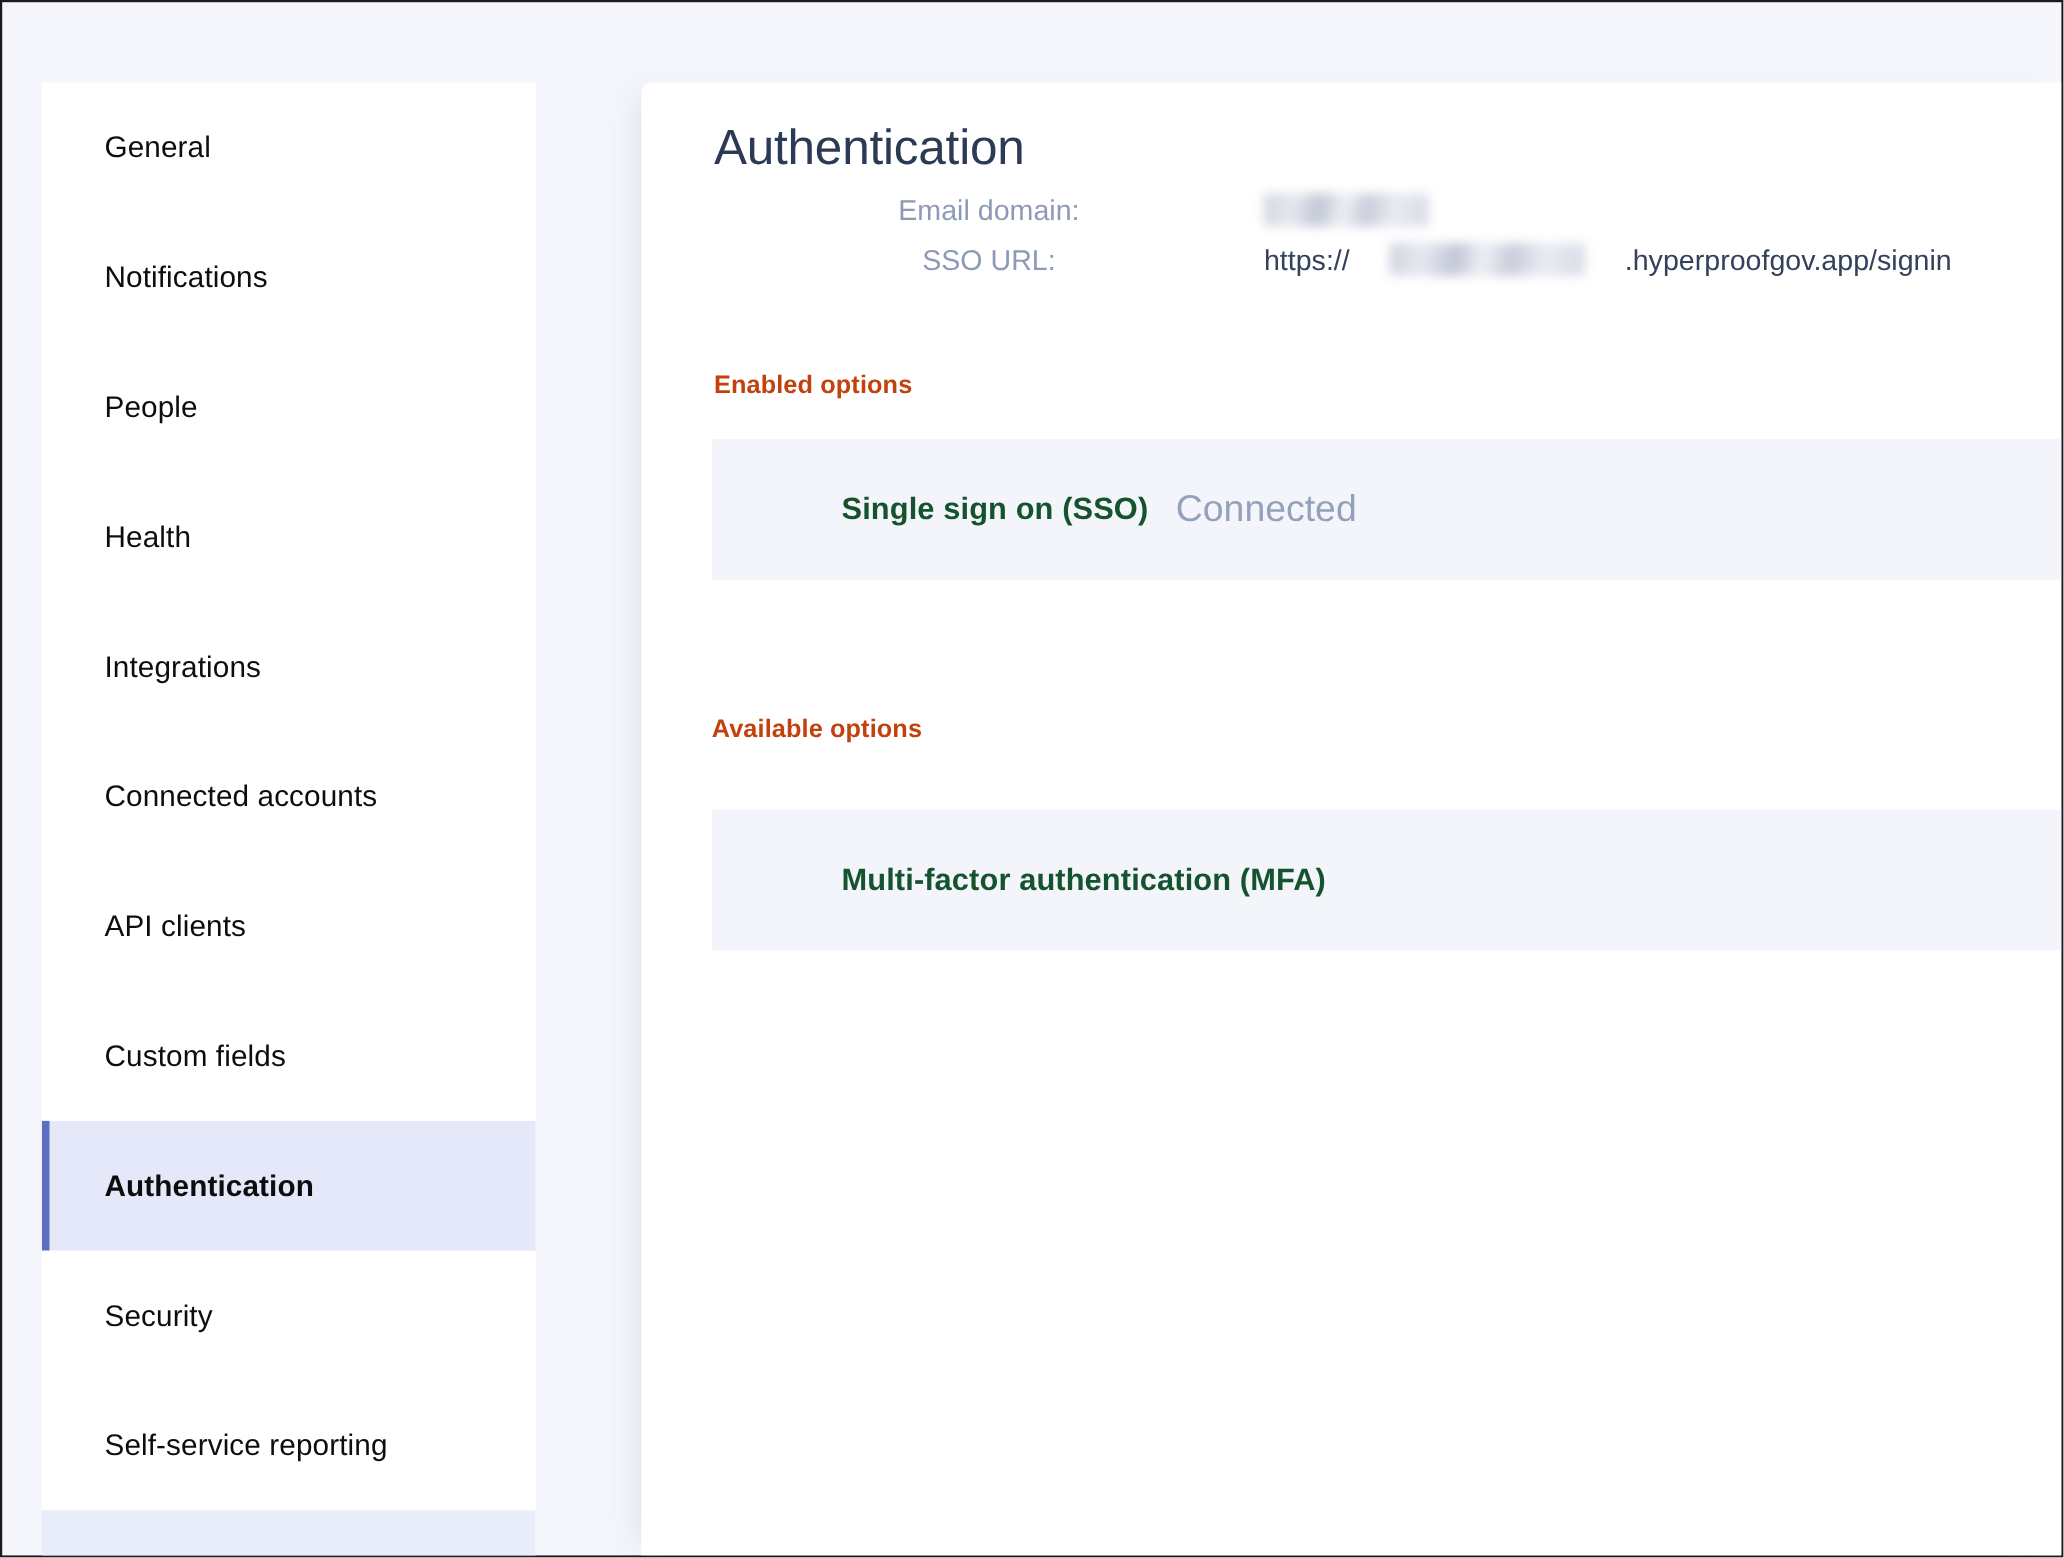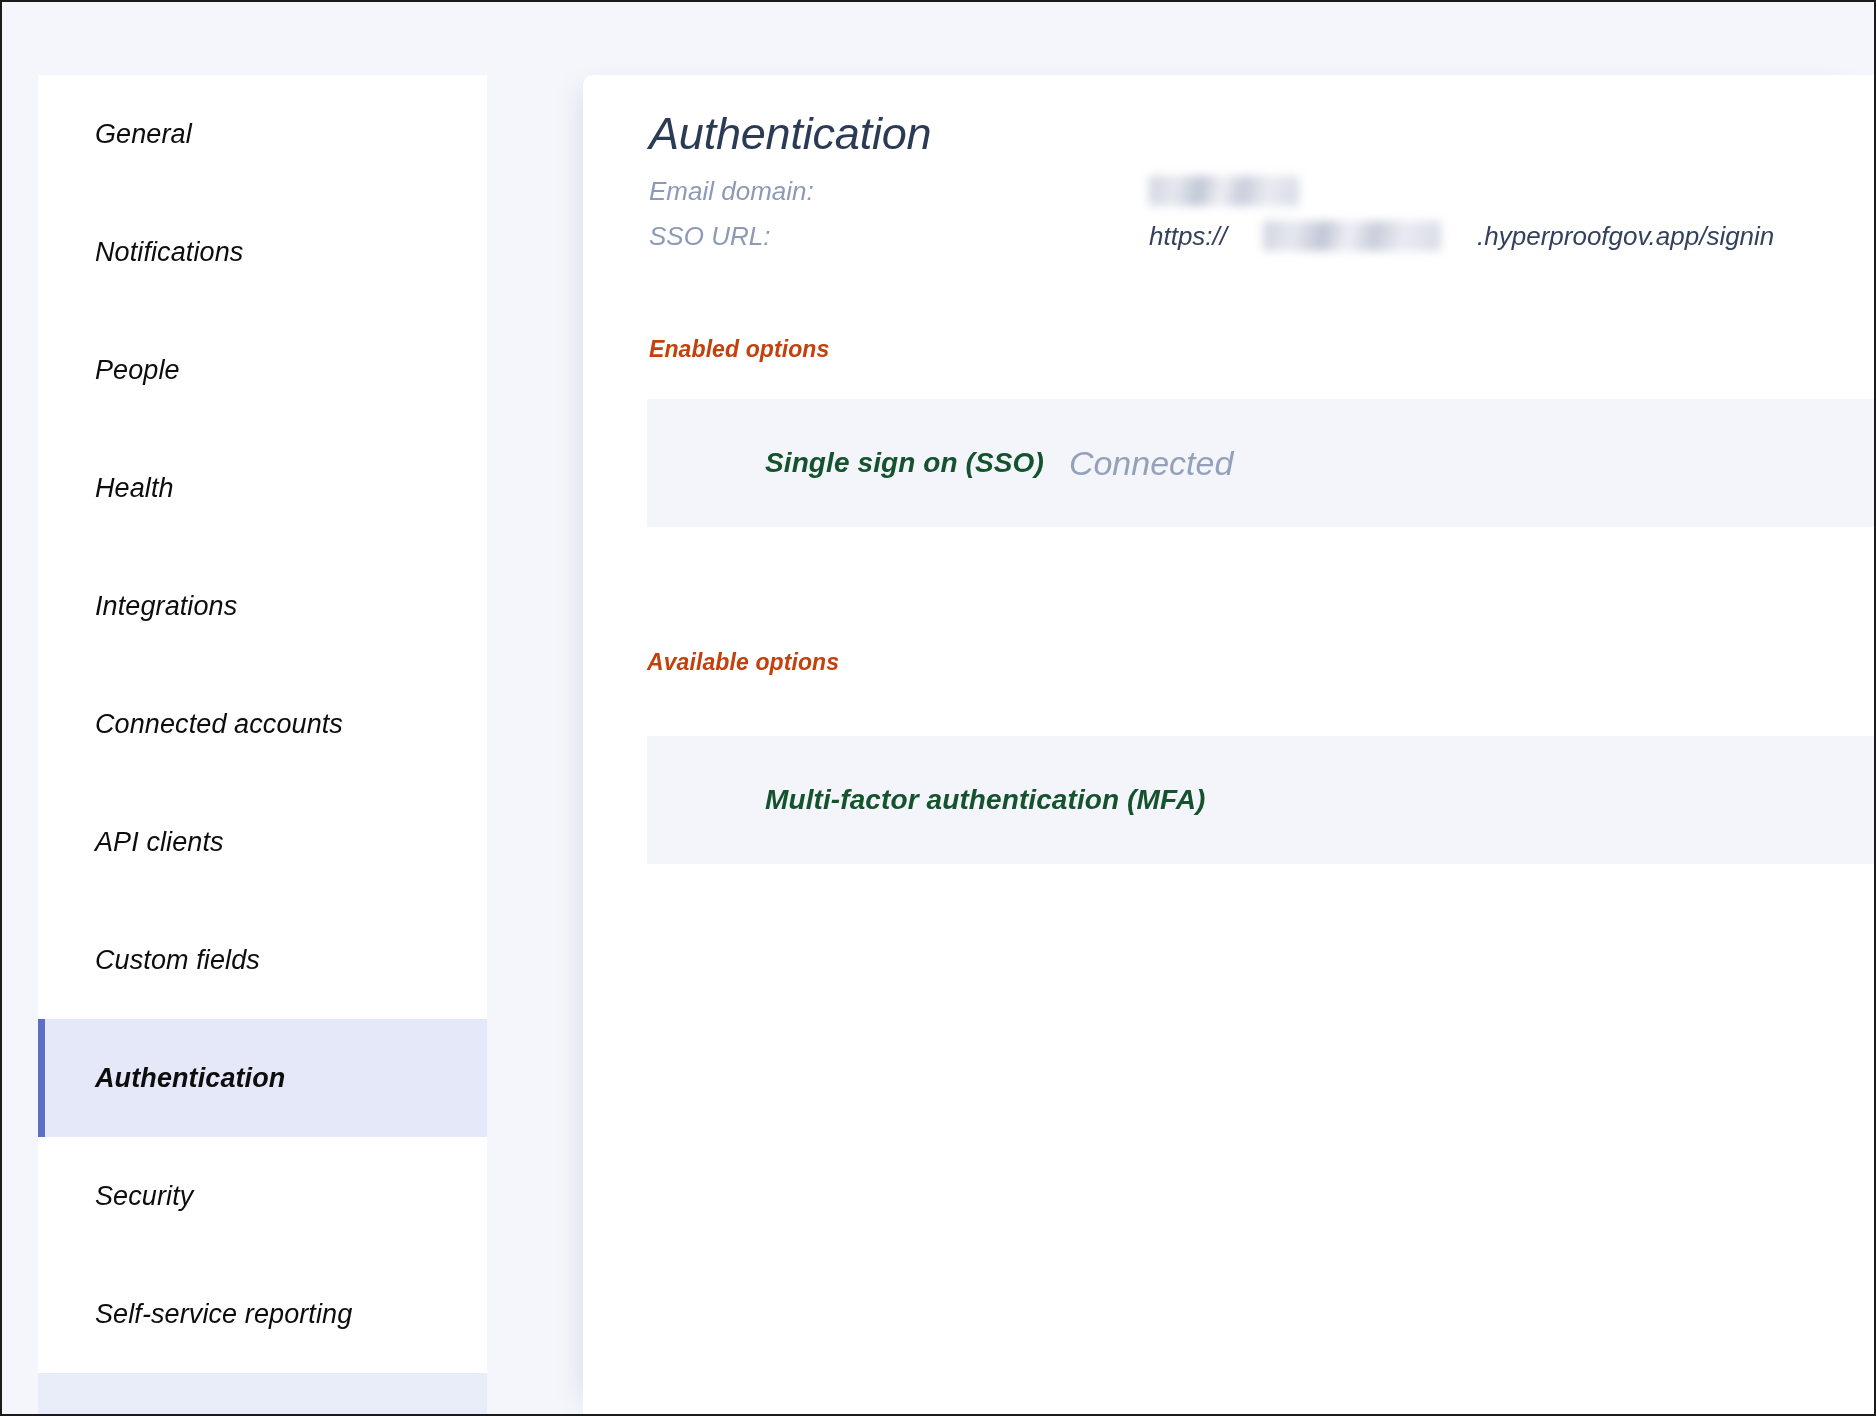--- a/index.html
+++ b/index.html
@@ -1,16 +1,16 @@
 <!DOCTYPE html>
 <html><head>
 <meta charset="utf-8">
 <title>Authentication Settings</title>
 <style>
-  * { box-sizing: border-box; margin: 0; padding: 0; font-style: italic; }
+  * { box-sizing: border-box; margin: 0; padding: 0; }
 
   html, body {
     width: 1876px;
     height: 1416px;
     overflow: hidden;
   }
 
   body {
     font-family: "Liberation Sans", sans-serif;
     background: #ffffff;
@@ -107,20 +107,21 @@
     font-size: 45px;
     font-weight: 400;
     color: #2b3a55;
     line-height: 1.15;
     letter-spacing: -.2px;
   }
 
   
   .meta-table {
     margin-top: 16px;
+    text-align: center;
   }
 
   .meta-row {
     display: flex;
     align-items: baseline;
     height: 45px;
   }
 
   .meta-label {
     width: 500px;

